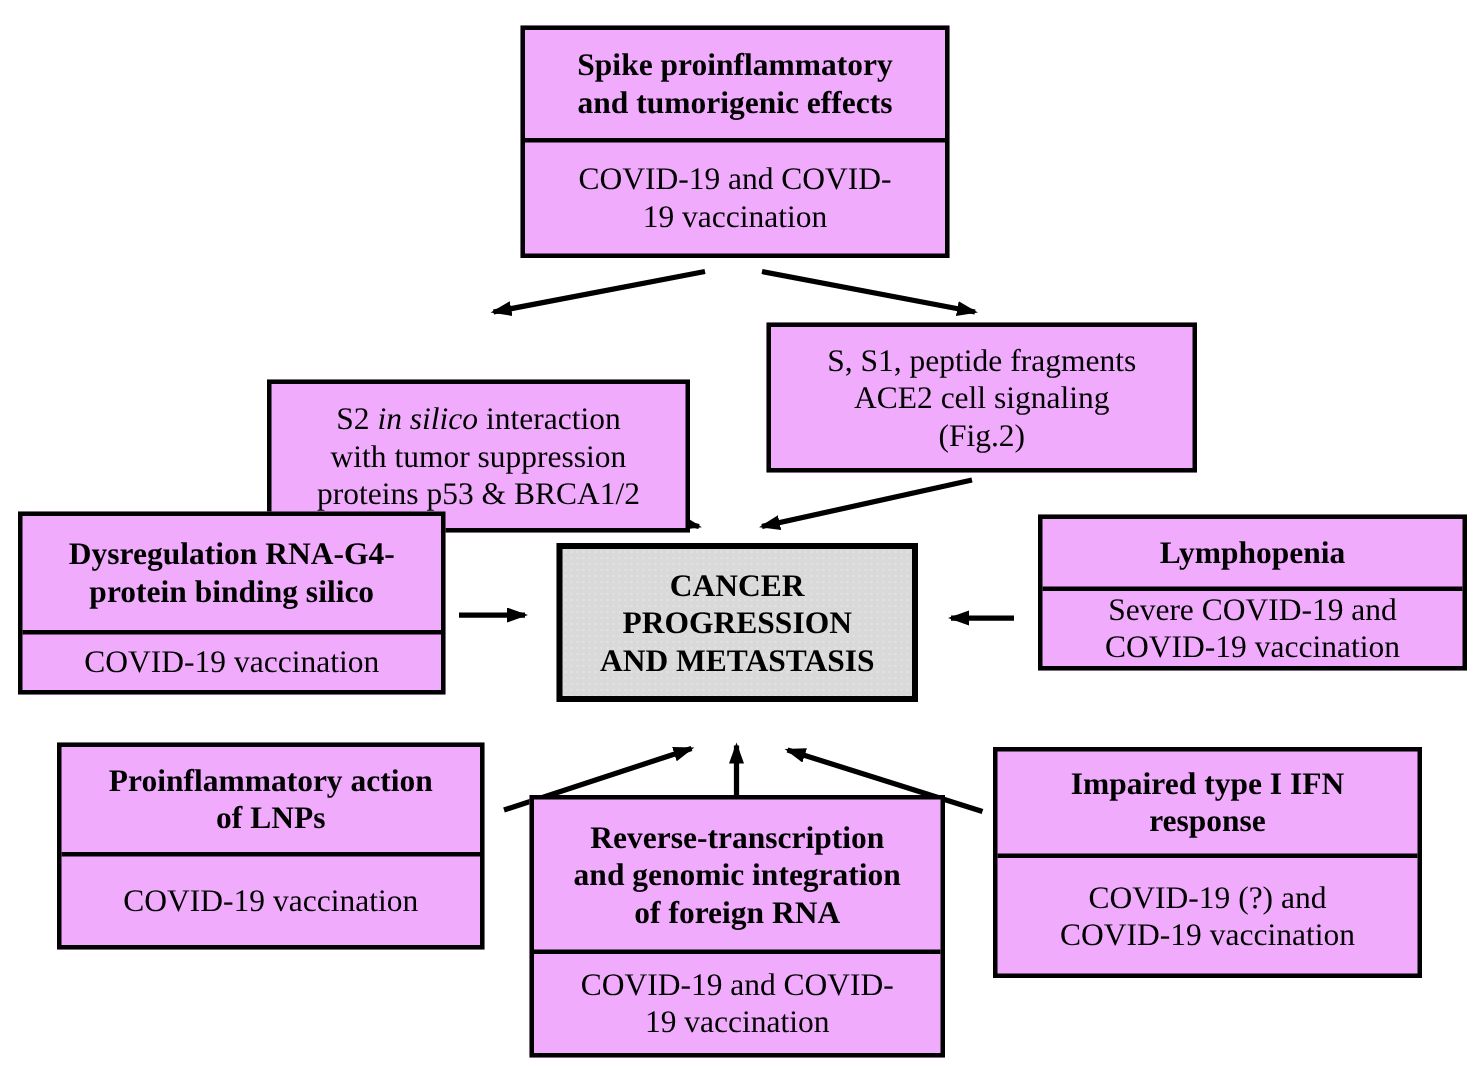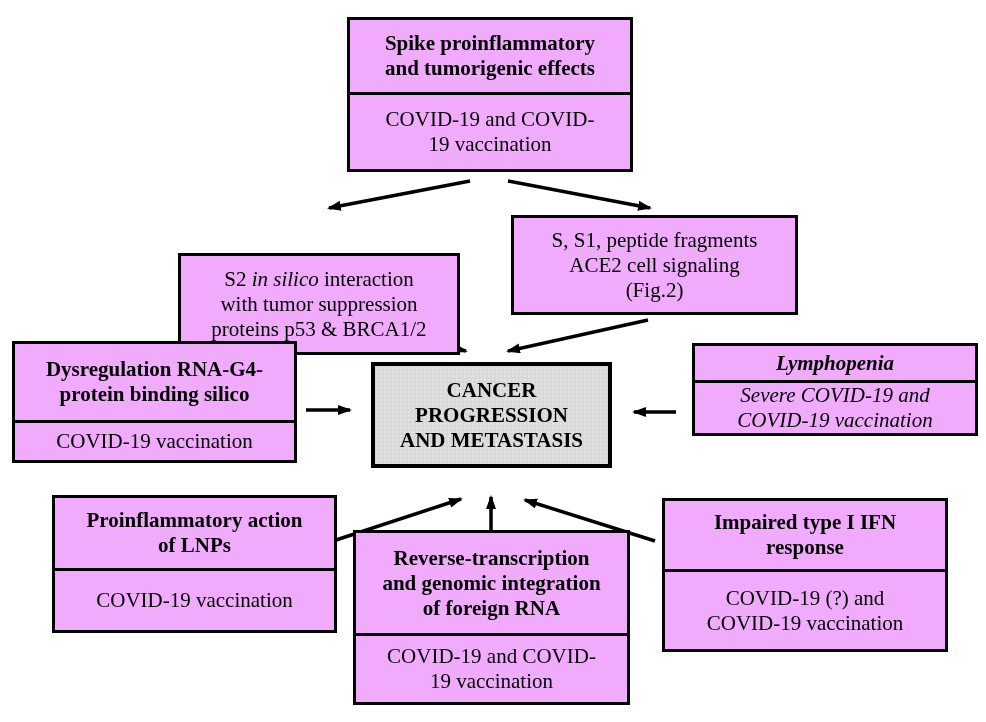--- a/index.html
+++ b/index.html
@@ -50,23 +50,23 @@
   #b4 {
     left: 371px; top: 362px; width: 241px; height: 106px;
     border-width: 4px;
     background: #d9d9d9;
     background-image: radial-gradient(#e3e3e3 1px, transparent 1px);
     background-size: 4px 4px;
     font-weight: bold;
   }
   #b5 { left: 12px;  top: 341px; width: 285px; height: 122px; }
   #b5 .title { height: 79px; }
-  #b6 { left: 692px; top: 343px; width: 286px; height: 93px; font-style: italic; }
+  #b6 { left: 692px; top: 343px; width: 286px; height: 104px; }
   #b6 .title { height: 50px; }
-  #b7 { left: 52px;  top: 495px; width: 285px; height: 138px; }
+  #b7 { left: 38px;  top: 495px; width: 285px; height: 138px; }
   #b7 .title { height: 73px; }
   #b8 { left: 353px; top: 530px; width: 277px; height: 175px; }
   #b8 .title { height: 103px; }
   #b9 { left: 662px; top: 498px; width: 286px; height: 154px; justify-content: flex-end; }
   #b9 .title { height: 71px; }
 </style>
 </head>
 <body>
 
 <div class="canvas">

